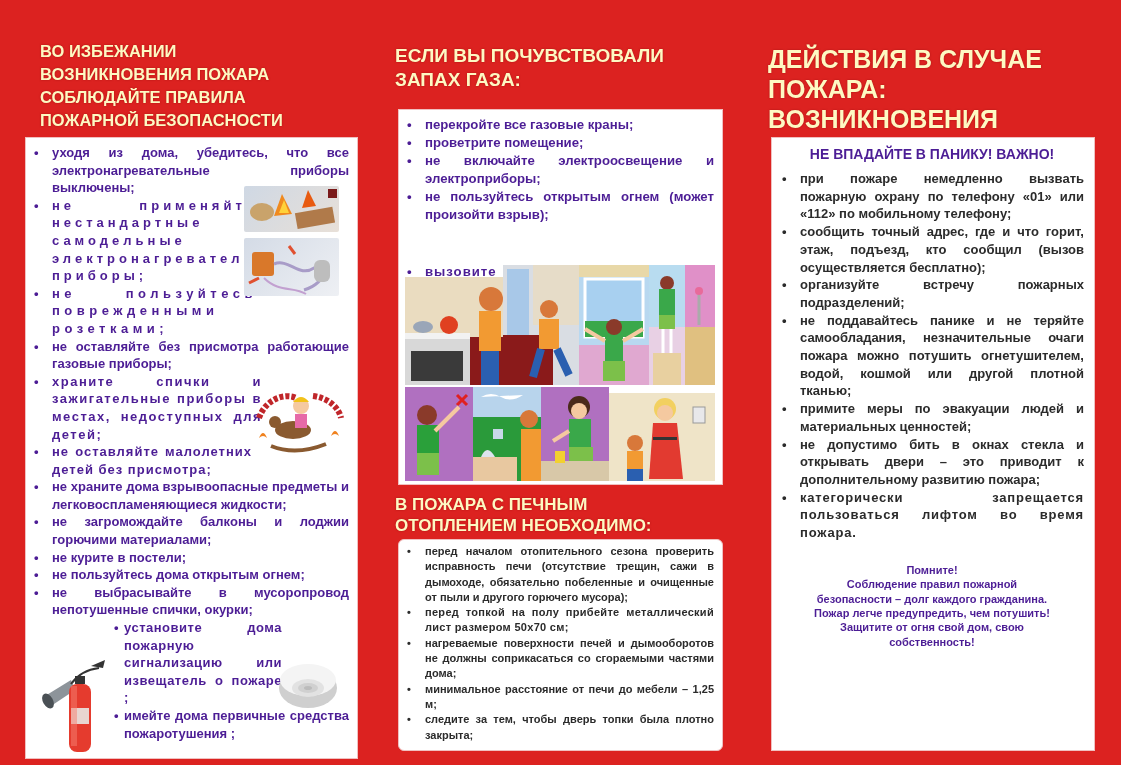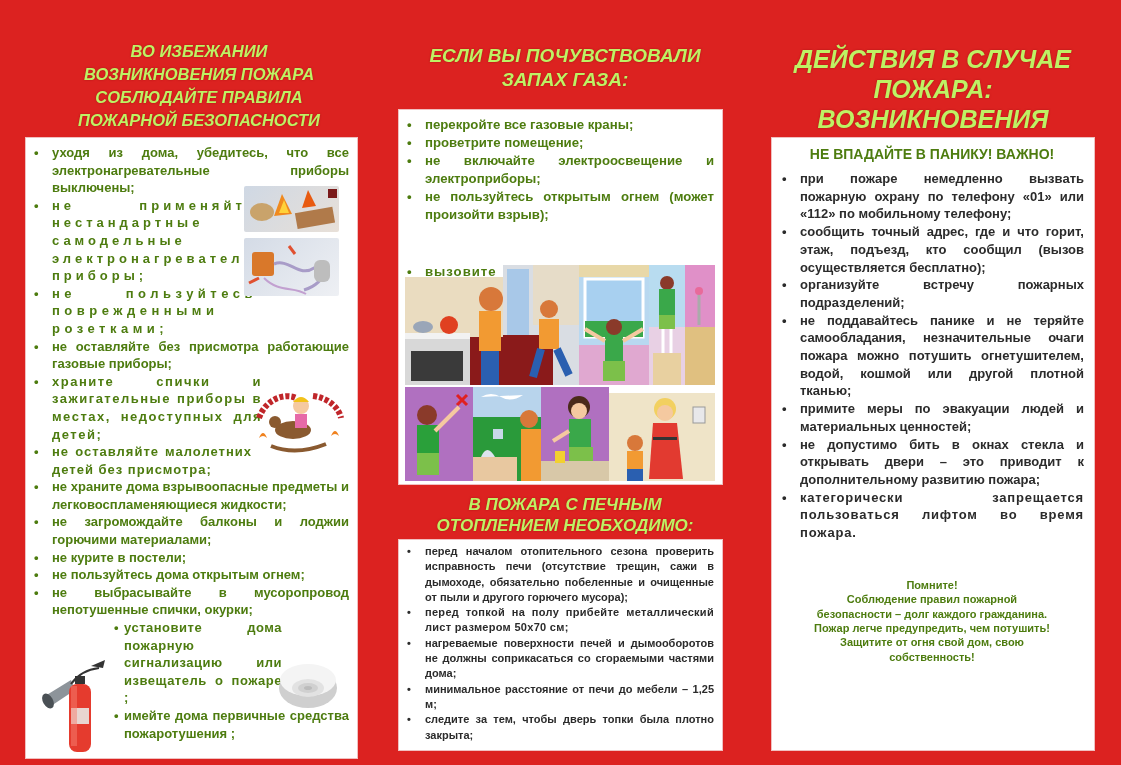--- a/index.html
+++ b/index.html
@@ -4,70 +4,68 @@
 <style>
   * { box-sizing: border-box; margin: 0; padding: 0; }
   html, body { width: 1121px; height: 765px; overflow: hidden; }
   body {
     background: #dc2220;
     font-family: "Liberation Sans", "DejaVu Sans", sans-serif;
     position: relative;
   }
   .col-title {
     position: absolute;
-    color: #bef264;
+    color: #fef9c3;
     font-weight: bold;
-    text-align: center;
     text-shadow: 0 0 2px rgba(120,0,0,0.5);
-    font-style: italic;
   }
   .panel {
     position: absolute;
     background: #fff;
     border: 1px solid #f0c0c0;
   }
   ul.bullets { list-style: none; }
   ul.bullets li {
     position: relative;
     padding-left: 20px;
     font-weight: bold;
     text-align: justify;
     text-align-last: left;
   }
   ul.bullets li::before {
     content: "•";
     position: absolute;
     left: 2px;
     top: 0;
   }
-  .red { color: #4d7c0f; }
+  .red { color: #4c1d95; }
   .dark { color: #2b2b2b; }
 
   
   #t1 { left: 40px; top: 40px; width: 318px; font-size: 16.5px; line-height: 23px; }
   #p1 { left: 25px; top: 137px; width: 333px; height: 622px; padding: 6px 8px 0 6px; }
   #p1 ul.bullets li { font-size: 13px; line-height: 17.6px; }
   .wide { letter-spacing: 5.5px; }
   .narrow-li { width: 225px; }
 
   
   #t2 { left: 395px; top: 44px; width: 340px; font-size: 19px; line-height: 24px; }
   #p2 { left: 398px; top: 109px; width: 325px; height: 376px; padding: 6px 8px 0 6px; }
   #p2 ul.bullets li { font-size: 13.2px; line-height: 18px; }
   #t3 { left: 395px; top: 494px; width: 340px; font-size: 17px; line-height: 21px; }
-  #p3 { left: 398px; top: 539px; width: 325px; height: 212px; padding: 4px 8px 0 6px; }
+  #p3 { left: 398px; top: 539px; width: 325px; height: 212px; padding: 4px 8px 0 6px; border-radius: 6px; }
   #p3 ul.bullets li { font-size: 11px; line-height: 15.3px; }
 
   
   #t4 { left: 768px; top: 44px; width: 330px; font-size: 25px; line-height: 30px; }
   #p4 { left: 771px; top: 137px; width: 324px; height: 614px; padding: 8px 10px 0 8px; }
   #p4 .sub { font-size: 14px; font-weight: bold; text-align: center; margin-bottom: 8px; }
   #p4 ul.bullets li { font-size: 13px; line-height: 17.7px; }
   #p4 .remember {
-    margin-top: 36px; text-align: center; font-size: 11px; line-height: 14.4px; font-weight: bold;
+    margin-top: 21px; text-align: center; font-size: 11px; line-height: 14.4px; font-weight: bold;
   }
 
   
   .ill { position: absolute; border-radius: 2px; overflow: hidden; }
   .scene { position: absolute; overflow: hidden; }
 </style>
 </head>
 <body>
 
 <div id="t1" class="col-title">

